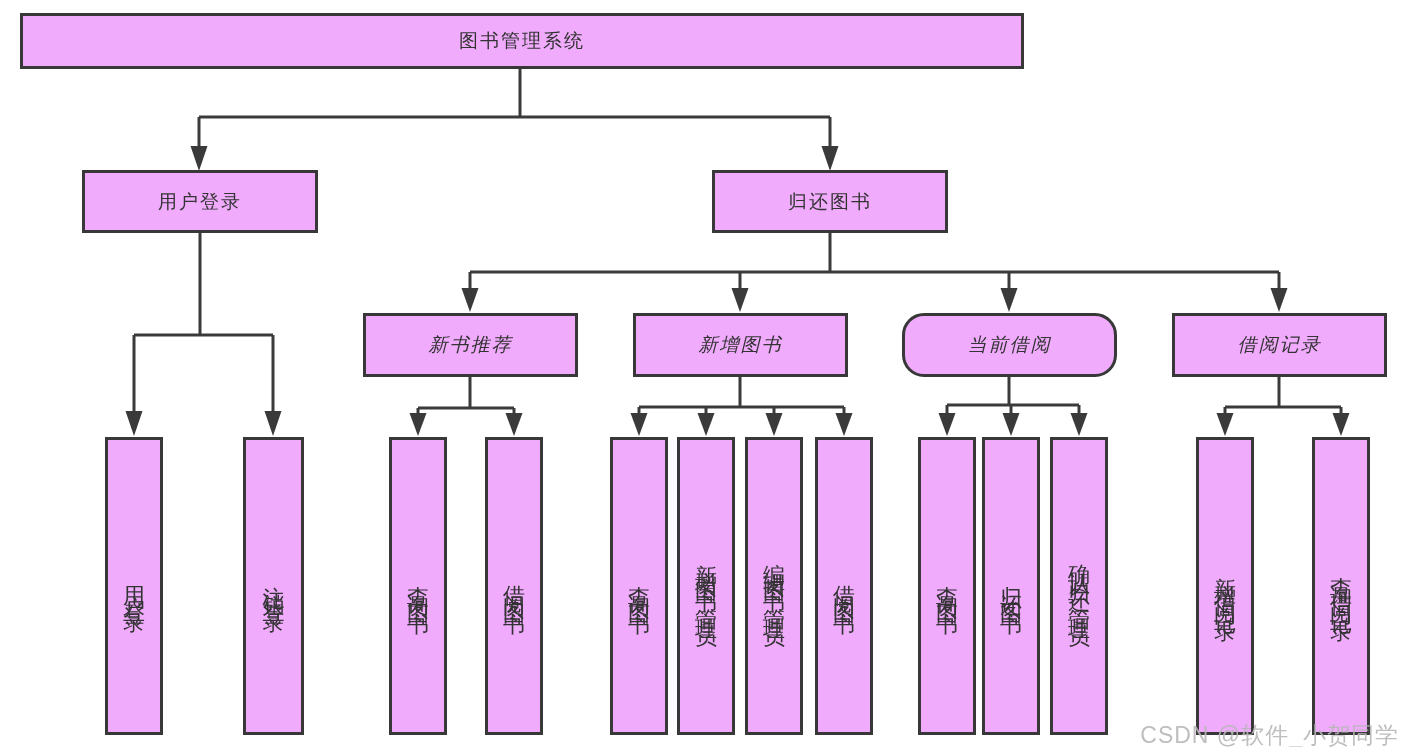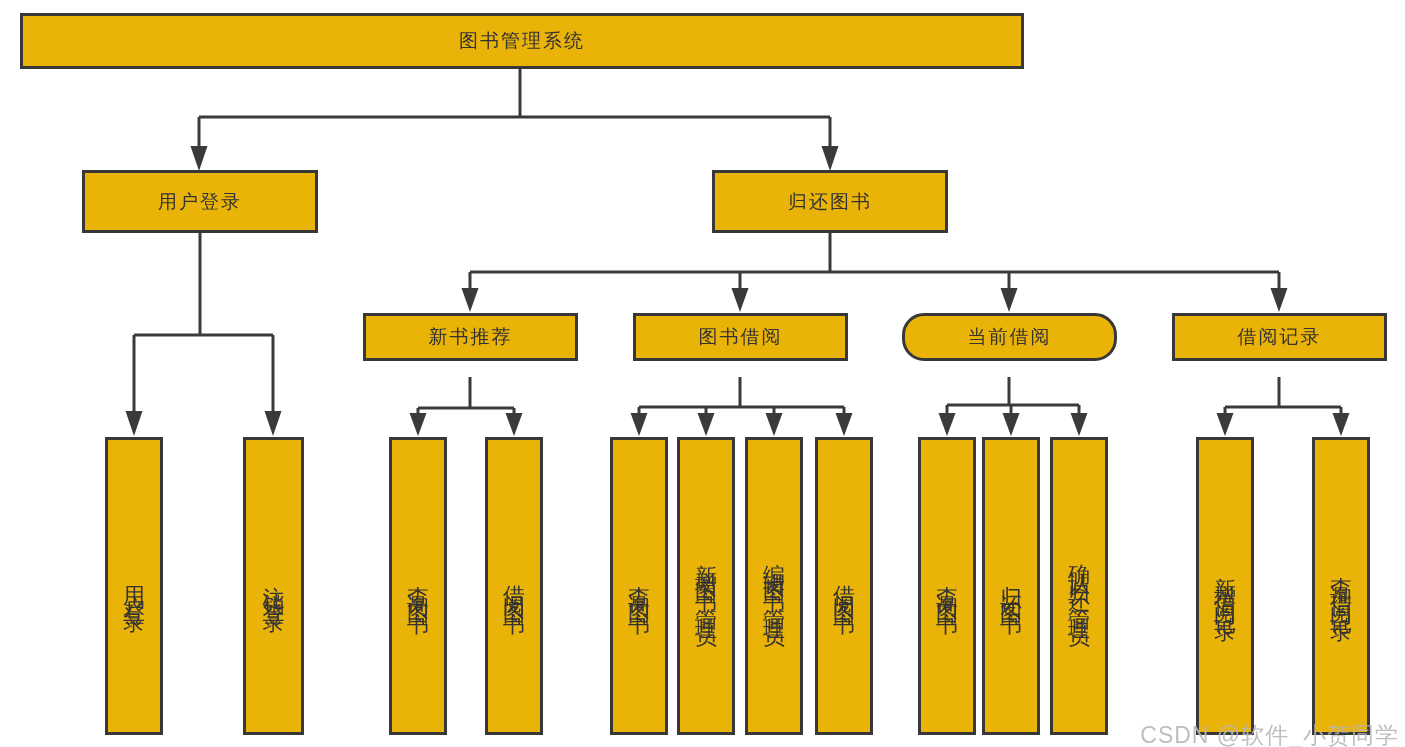--- a/index.html
+++ b/index.html
@@ -23,35 +23,35 @@
     fill: none;
   }
   .connector-layer polygon {
     fill: #3a3a3a;
     stroke: none;
   }
   .node {
     position: absolute;
     box-sizing: border-box;
     border: 3px solid #383838;
-    background: #eab308;
+    background: #f0abfc;
     display: flex;
     align-items: center;
     justify-content: center;
     color: #333333;
     z-index: 2;
   }
   .node.hlabel {
     font-size: 19px;
     letter-spacing: 2px;
     white-space: nowrap;
   }
   .node.root  { left: 20px;  top: 13px;  width: 1004px; height: 56px; }
   .node.lvl2  { top: 170px; width: 236px; height: 63px; }
-  .node.lvl3  { top: 313px; width: 215px; height: 48px; }
+  .node.lvl3  { top: 313px; width: 215px; height: 64px; font-style: italic; }
   .node.leaf  { top: 437px; width: 58px;  height: 298px; }
   .leaf .vtext {
     writing-mode: vertical-lr;
     text-orientation: mixed;
     font-size: 22px;
     letter-spacing: 9px;
     line-height: 1;
     color: #333333;
     white-space: nowrap;
   }
@@ -156,21 +156,21 @@
     <span>用户登录</span>
   </div>
   <div class="node lvl2 hlabel" style="left:712px;">
     <span>归还图书</span>
   </div>
 
   <div class="node lvl3 hlabel" style="left:363px;">
     <span>新书推荐</span>
   </div>
   <div class="node lvl3 hlabel" style="left:633px;">
-    <span>图书借阅</span>
+    <span>新增图书</span>
   </div>
   <div class="node lvl3 hlabel" style="left:902px;border-radius:22px;">
     <span>当前借阅</span>
   </div>
   <div class="node lvl3 hlabel" style="left:1172px;">
     <span>借阅记录</span>
   </div>
 
   <div class="node leaf" style="left:105px;">
     <span class="vtext">用户登录</span>

